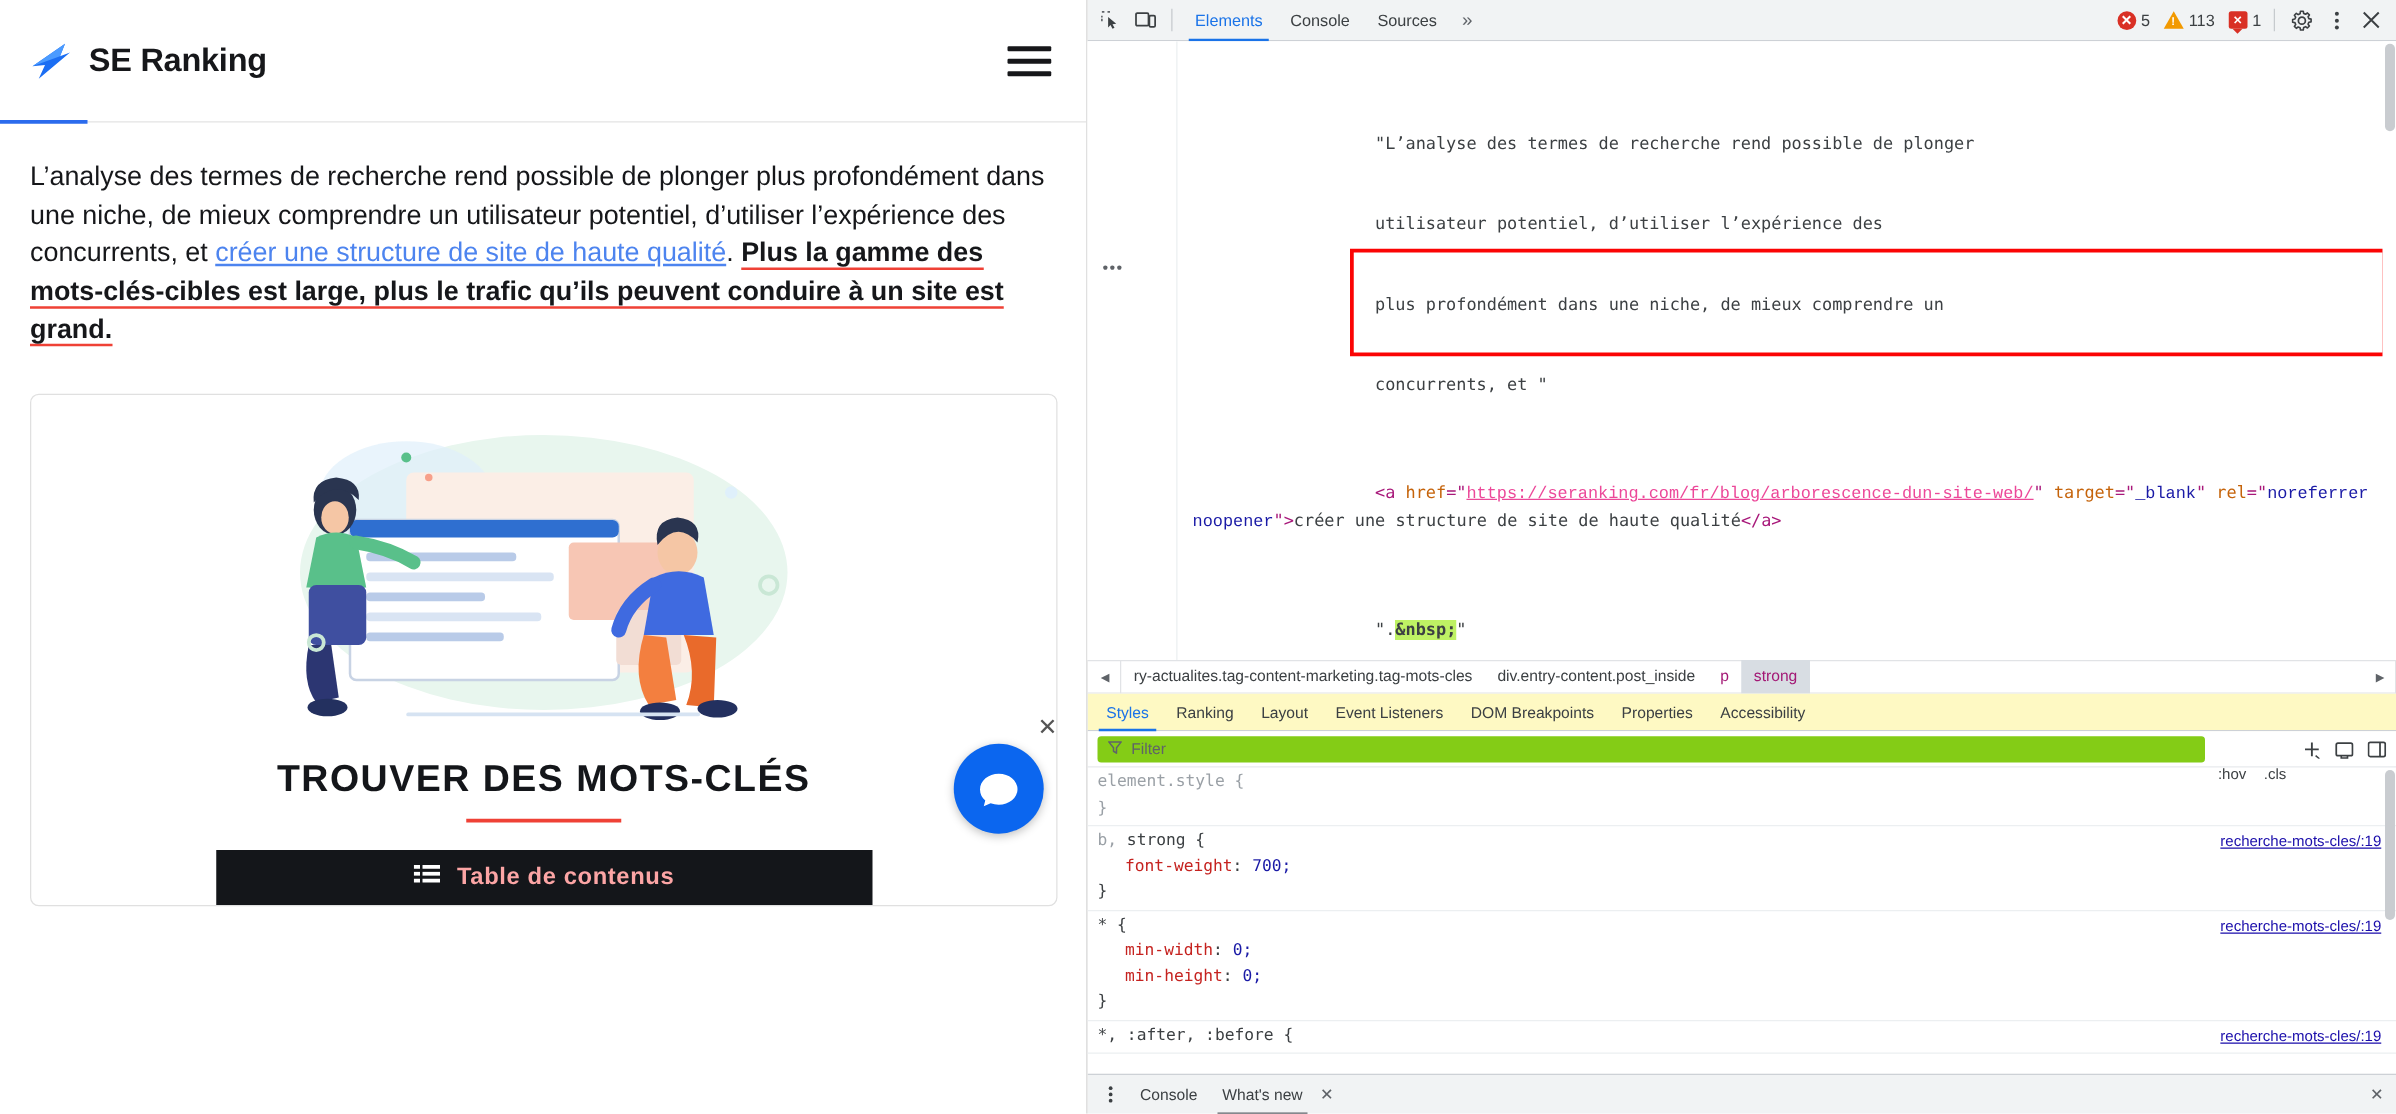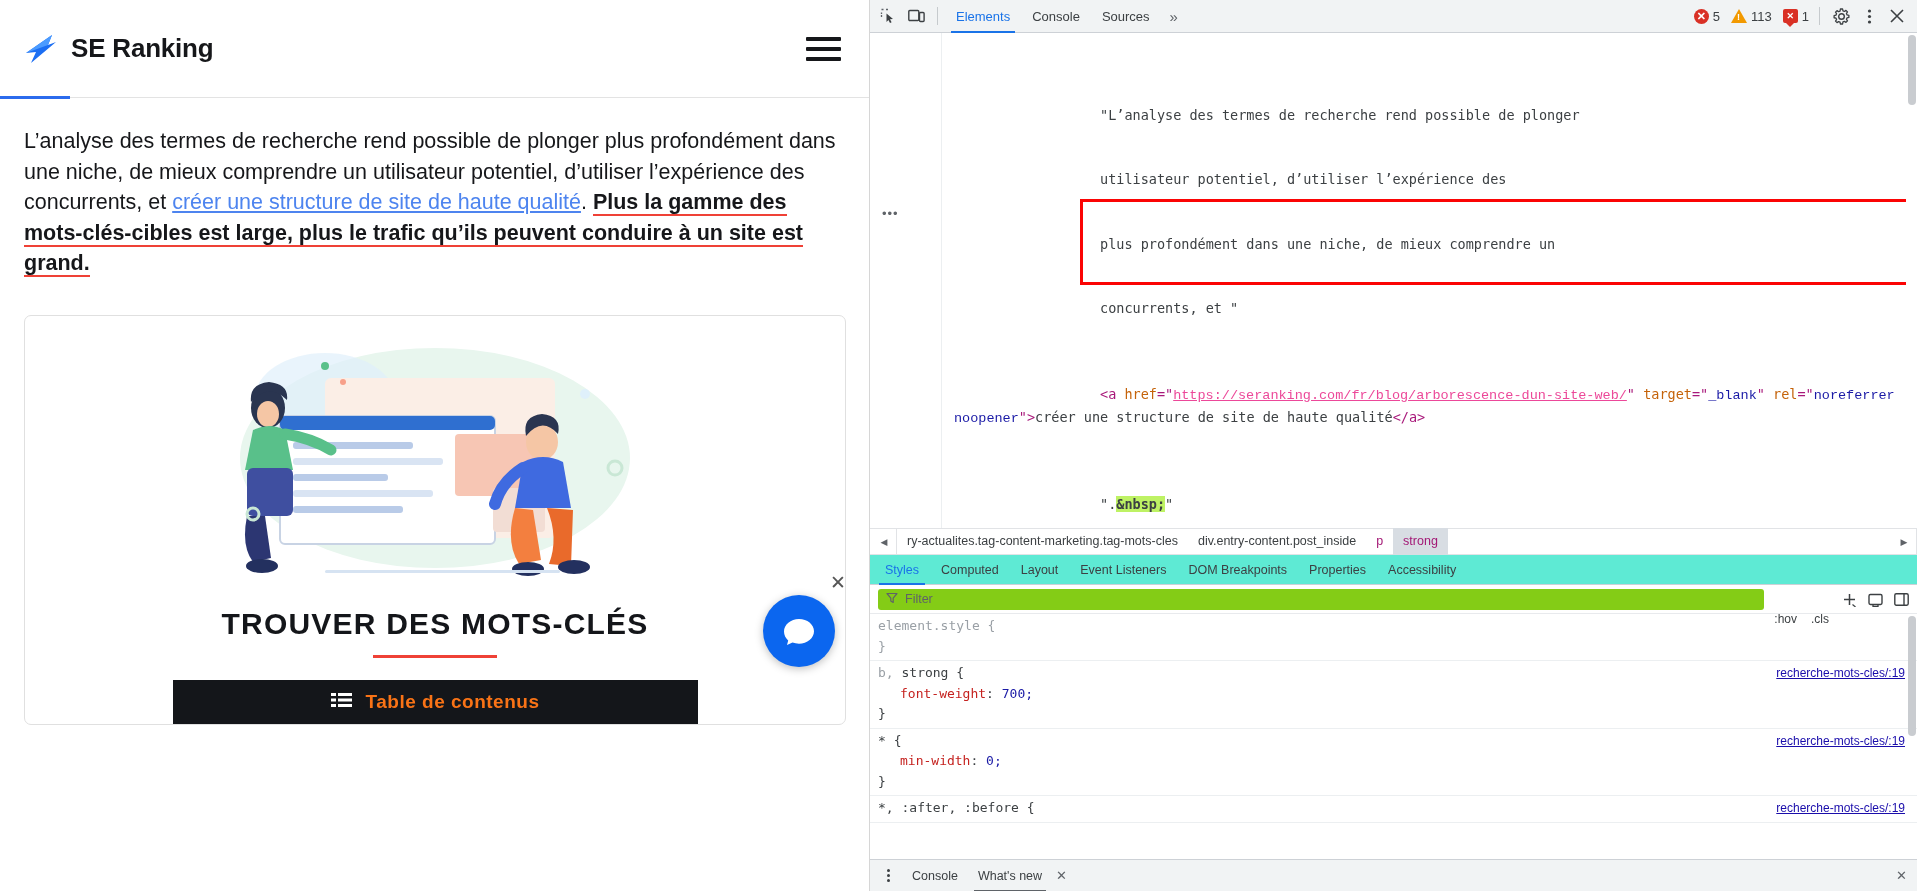--- a/index.html
+++ b/index.html
@@ -50,21 +50,21 @@
     padding:22px 0 0 0; position:relative; overflow:hidden;
   }
   .illus { width:100%; height:255px; position:relative; }
   .fig-title {
     text-align:center; font-size:30px; font-weight:bold; letter-spacing:1.2px;
     color:#14161a; margin-top:14px;
   }
   .fig-rule { width:124px; height:3px; background:#ef4136; margin:14px auto 0 auto; }
   .toc {
     margin:22px auto 0 auto; width:525px; height:44px; background:#14161a;
-    color:#f97316; display:flex; align-items:center; justify-content:center; gap:14px;
+    color:#fca5a5; display:flex; align-items:center; justify-content:center; gap:14px;
     font-size:19px; font-weight:bold; letter-spacing:.5px;
   }
   .chat-bubble {
     position:absolute; left:763px; top:595px; width:72px; height:72px; border-radius:50%;
     background:#0b66ef; display:flex; align-items:center; justify-content:center;
     box-shadow:0 2px 8px rgba(0,0,0,.25);
   }
   .chat-close {
     position:absolute; left:830px; top:573px; font-size:19px; color:#555; cursor:pointer;
     line-height:1;
@@ -157,21 +157,21 @@
   }
   .crumb {
     padding:0 10px; height:27px; line-height:27px; cursor:pointer; white-space:nowrap;
   }
   .crumb.tagname { color:#a31875; }
   .crumb.sel { background:#d8dde3; color:#a31875; }
 
   
   .styles-pane { height:304px; min-height:304px; display:flex; flex-direction:column; background:#fff; }
   .styles-tabs {
-    height:30px; min-height:30px; display:flex; align-items:center; background:#5eead4;
+    height:30px; min-height:30px; display:flex; align-items:center; background:#fef9c3;
     border-bottom:1px solid #cdd1d6; padding-left:4px;
   }
   .st-tab {
     padding:0 11px; height:30px; line-height:30px; font-size:12.5px; color:#3c4043;
     cursor:pointer; position:relative; white-space:nowrap;
   }
   .st-tab.active { color:#1a73e8; }
   .st-tab.active::after {
     content:""; position:absolute; left:5px; right:5px; bottom:0; height:2px; background:#1a73e8;
   }
@@ -416,21 +416,21 @@
       <div class="crumb">div.entry-content.post_inside</div>
       <div class="crumb tagname">p</div>
       <div class="crumb sel">strong</div>
       <div class="dt-spacer"></div>
       <div class="crumb-nav">▶</div>
     </div>
 
     <div class="styles-pane">
       <div class="styles-tabs">
         <div class="st-tab active">Styles</div>
-        <div class="st-tab">Computed</div>
+        <div class="st-tab">Ranking</div>
         <div class="st-tab">Layout</div>
         <div class="st-tab">Event Listeners</div>
         <div class="st-tab">DOM Breakpoints</div>
         <div class="st-tab">Properties</div>
         <div class="st-tab">Accessibility</div>
       </div>
 
       <div class="filter-row">
         <div class="filter-box">
           <span>
@@ -472,20 +472,21 @@
           <span class="src-link">recherche-mots-cles/:19</span>
           <span class="sel-dim">b,</span><span class="sel-name"> strong</span><span class="sel-name"> {</span>
           <div><span class="prop">font-weight</span><span class="sel-name">: </span><span class="pval">700;</span></div>
           <div class="sel-name">}</div>
         </div>
 
         <div class="css-rule">
           <span class="src-link">recherche-mots-cles/:19</span>
           <span class="sel-name">*</span><span class="sel-name"> {</span>
           <div><span class="prop">min-width</span><span class="sel-name">: </span><span class="pval">0;</span></div>
+          <div><span class="prop">min-height</span><span class="sel-name">: </span><span class="pval">0;</span></div>
           <div class="sel-name">}</div>
         </div>
 
         <div class="css-rule">
           <span class="src-link">recherche-mots-cles/:19</span>
           <span class="sel-name">*, :after, :before</span><span class="sel-name"> {</span>
         </div>
 
         <div class="css-scroll">
           <div class="css-thumb" style="top:2px;height:120px;"></div>

